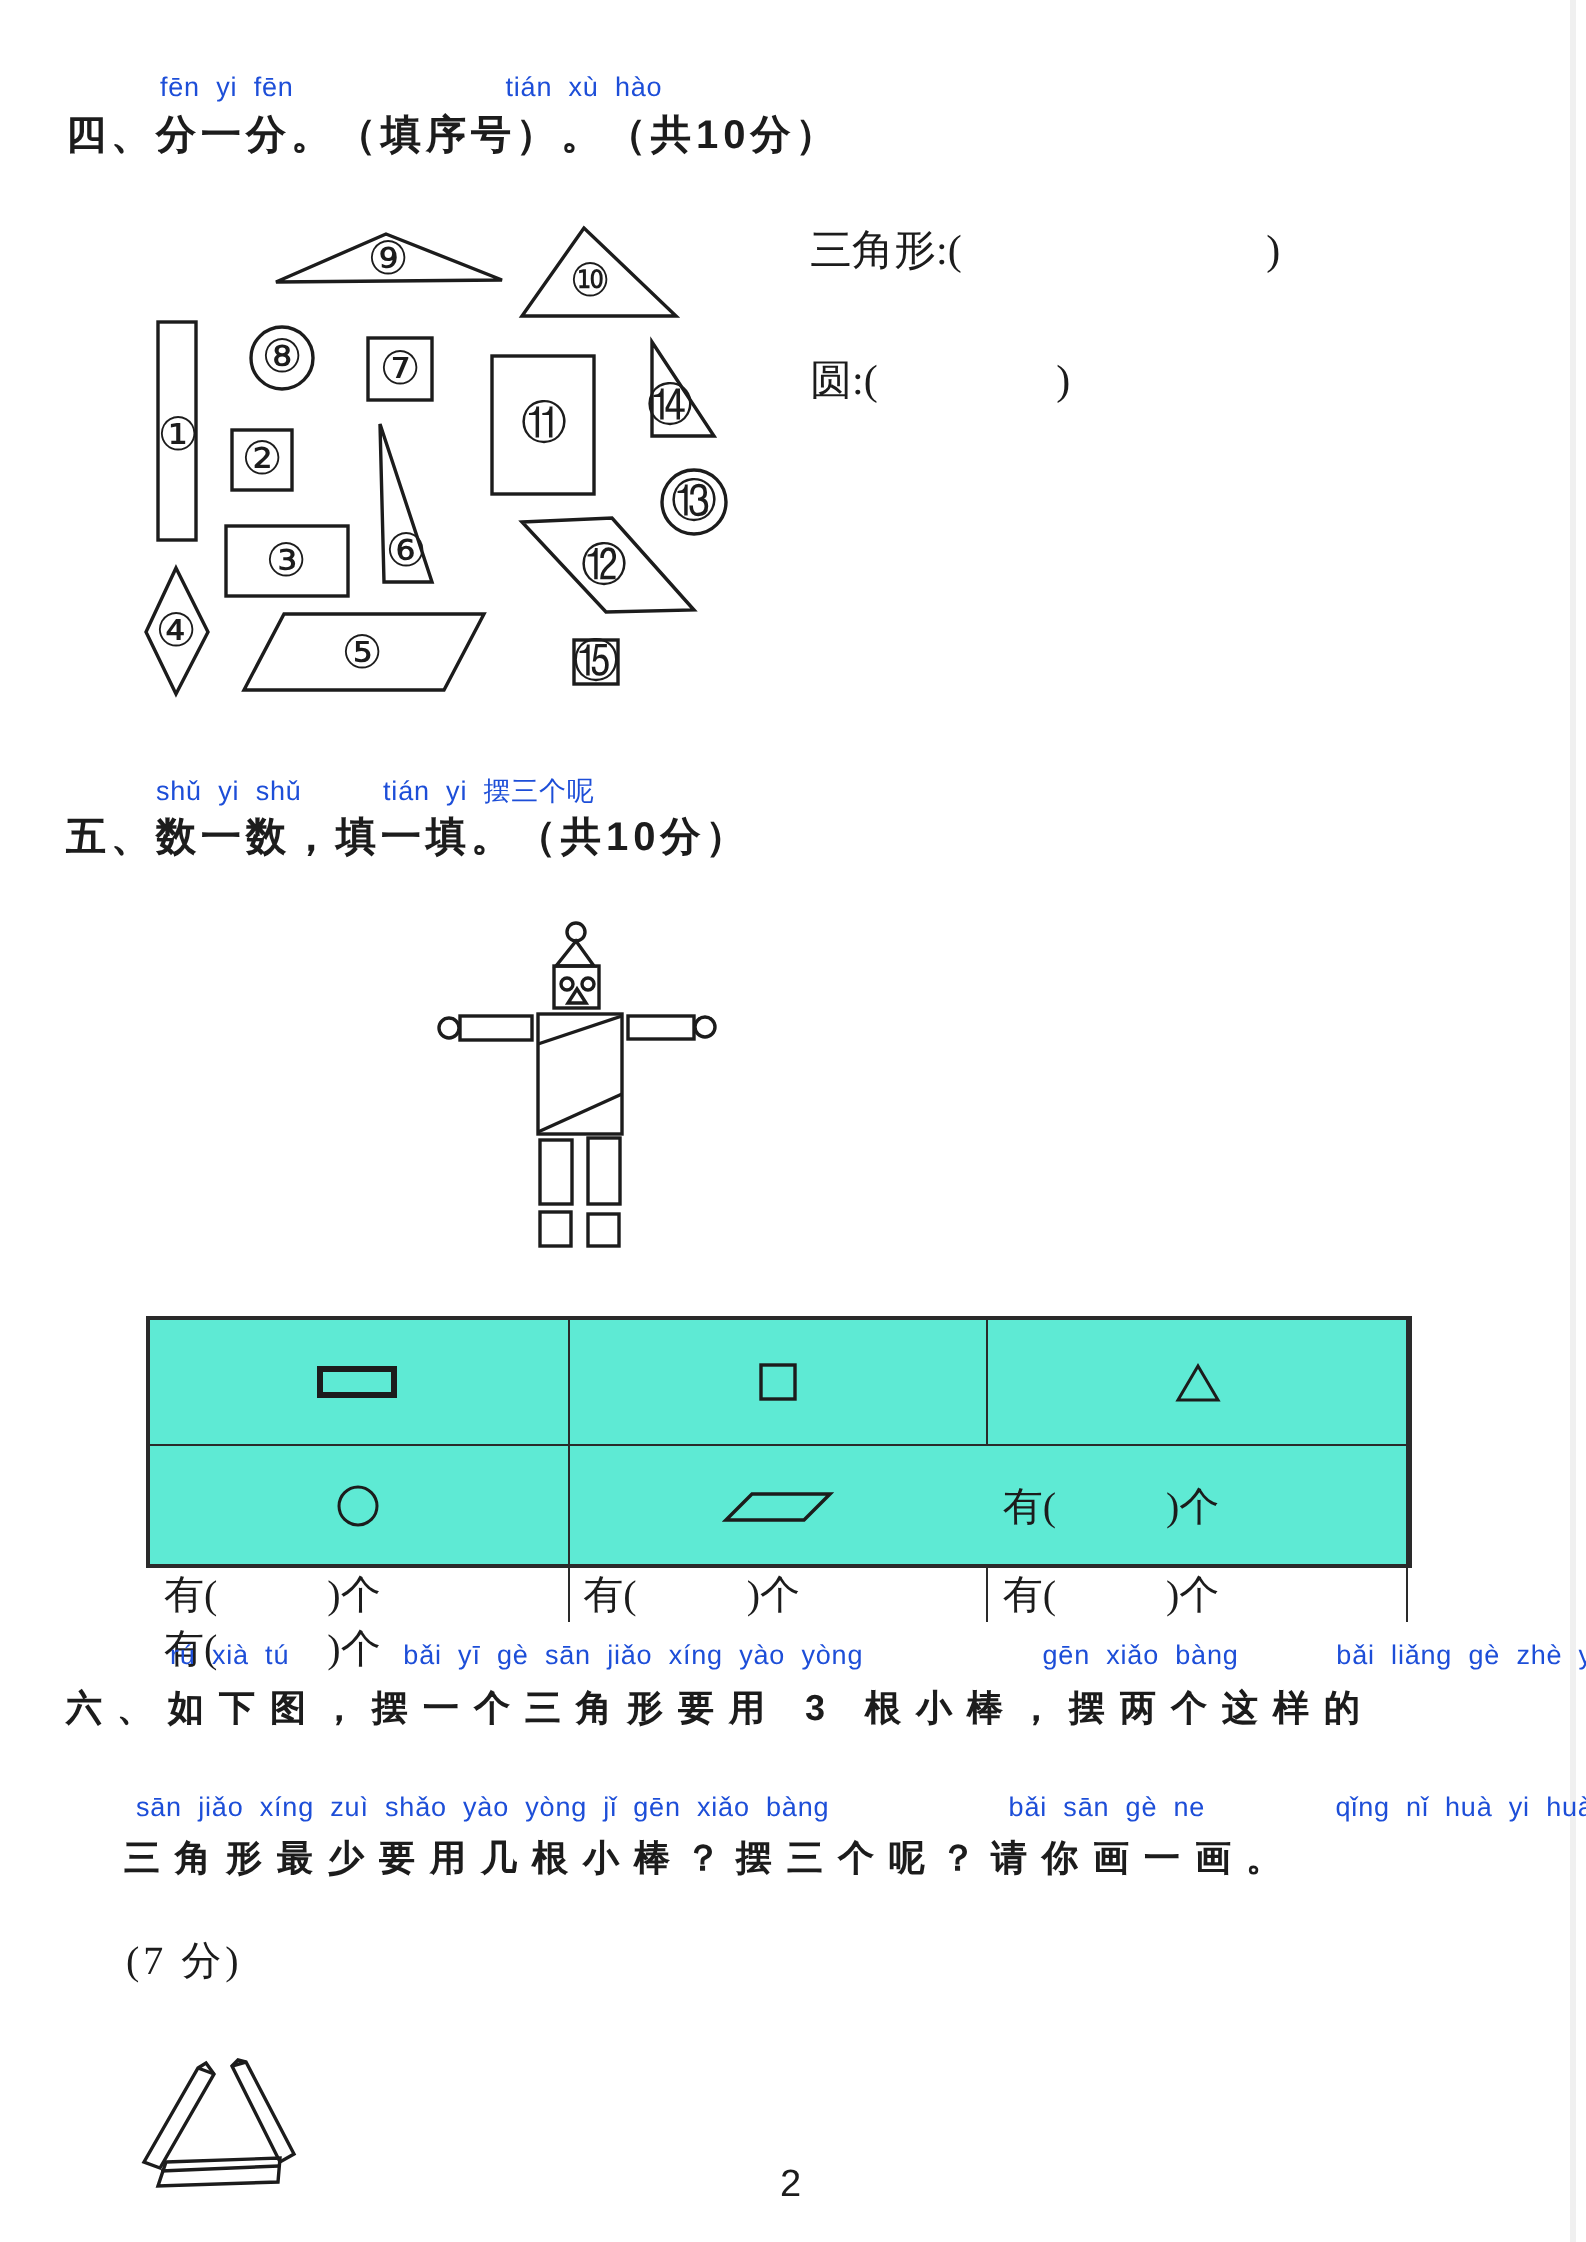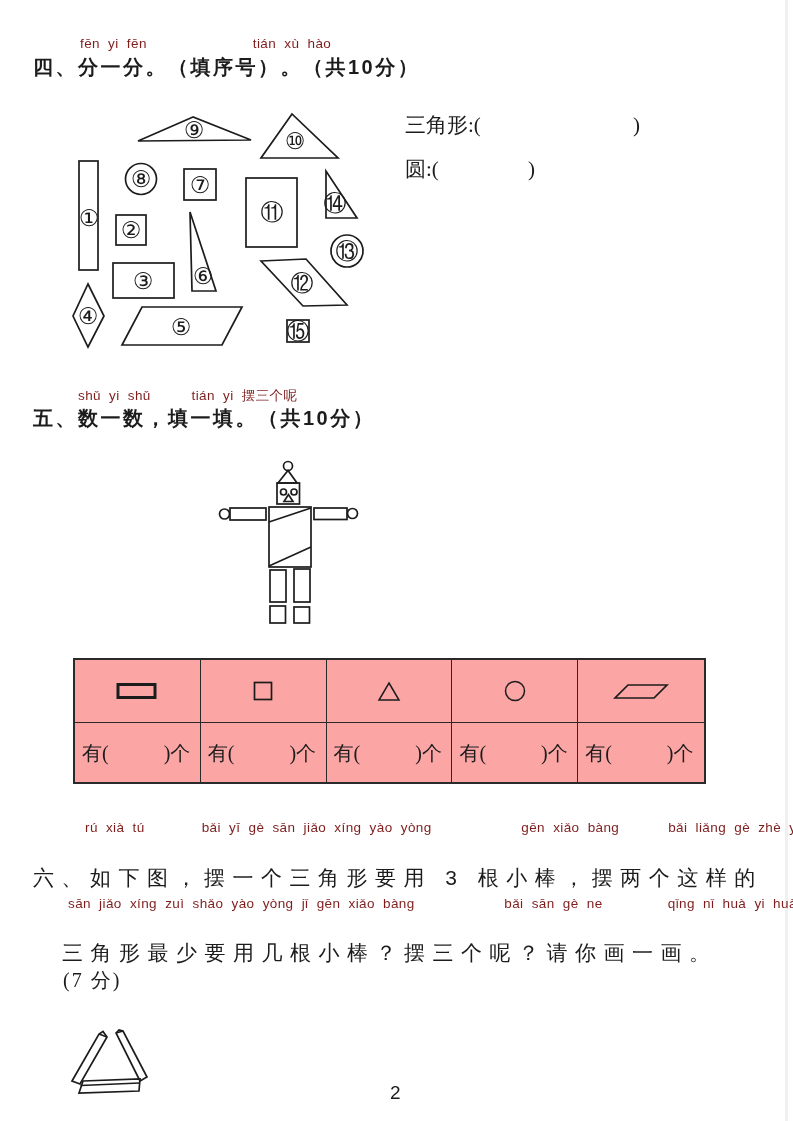--- a/index.html
+++ b/index.html
@@ -1,39 +1,39 @@
 <!DOCTYPE html>
 <html><head>
 <meta charset="utf-8">
 <style>
   html,body{margin:0;padding:0;}
   body{
     width:793px;height:1121px;background:#ffffff;position:relative;
     font-family:"Liberation Sans",sans-serif;color:#1c1c1c;overflow:hidden;
   }
   .abs{position:absolute;}
-  .pinyin{font-size:13.5px;letter-spacing:.4px;word-spacing:4px;white-space:pre;color:#7f1d1d;}
+  .pinyin{font-size:13.5px;letter-spacing:.4px;word-spacing:4px;white-space:pre;color:#1d4ed8;}
   .sec-title{font-weight:bold;font-size:20px;letter-spacing:2.5px;white-space:pre;}
-  .q-text{font-weight:normal;font-size:21px;letter-spacing:7.5px;white-space:pre;margin-top:22px;}
+  .q-text{font-weight:bold;font-size:18px;letter-spacing:7.5px;white-space:pre;}
   .score-text{font-family:"Liberation Serif",serif;font-size:20px;letter-spacing:2px;white-space:pre;}
-  .answers{display:flex;flex-direction:column;row-gap:17px;}
+  .answers{display:flex;flex-direction:column;row-gap:38px;}
   .ans-line{font-family:"Liberation Serif",serif;font-size:21px;line-height:27px;white-space:pre;}
   .page-num{font-size:19px;}
 
   
   svg{display:block;}
   .ln{fill:none;stroke:#1c1c1c;stroke-width:1.7;stroke-linejoin:miter;}
   .num{fill:#1c1c1c;stroke:none;font-family:"DejaVu Sans",sans-serif;font-size:23px;
        text-anchor:middle;dominant-baseline:central;}
 
   
   .gtable{
     position:absolute;left:73px;top:658px;width:633px;height:126px;
-    display:grid;grid-template-columns:repeat(5,1fr);grid-template-rows:63px 61px;
-    border:2px solid #2a2a2a;box-sizing:border-box;background:#fca5a5;
+    display:grid;grid-template-columns:repeat(3,1fr);grid-template-rows:63px 61px;
+    border:2px solid #2a2a2a;box-sizing:border-box;background:#5eead4;
   }
   .gcell{border-right:1.5px solid #2a2a2a;display:flex;align-items:center;box-sizing:border-box;}
   .gcell.last{border-right:none;}
   .gcell.hdr{border-bottom:1.5px solid #2a2a2a;justify-content:center;}
   .gcell.val{font-family:"Liberation Serif",serif;font-size:20px;padding-left:7px;white-space:pre;}
 
   .edge-line{left:785px;top:0;width:3px;height:1121px;background:#f0f0f0;}
 </style>
 </head>
 <body>

